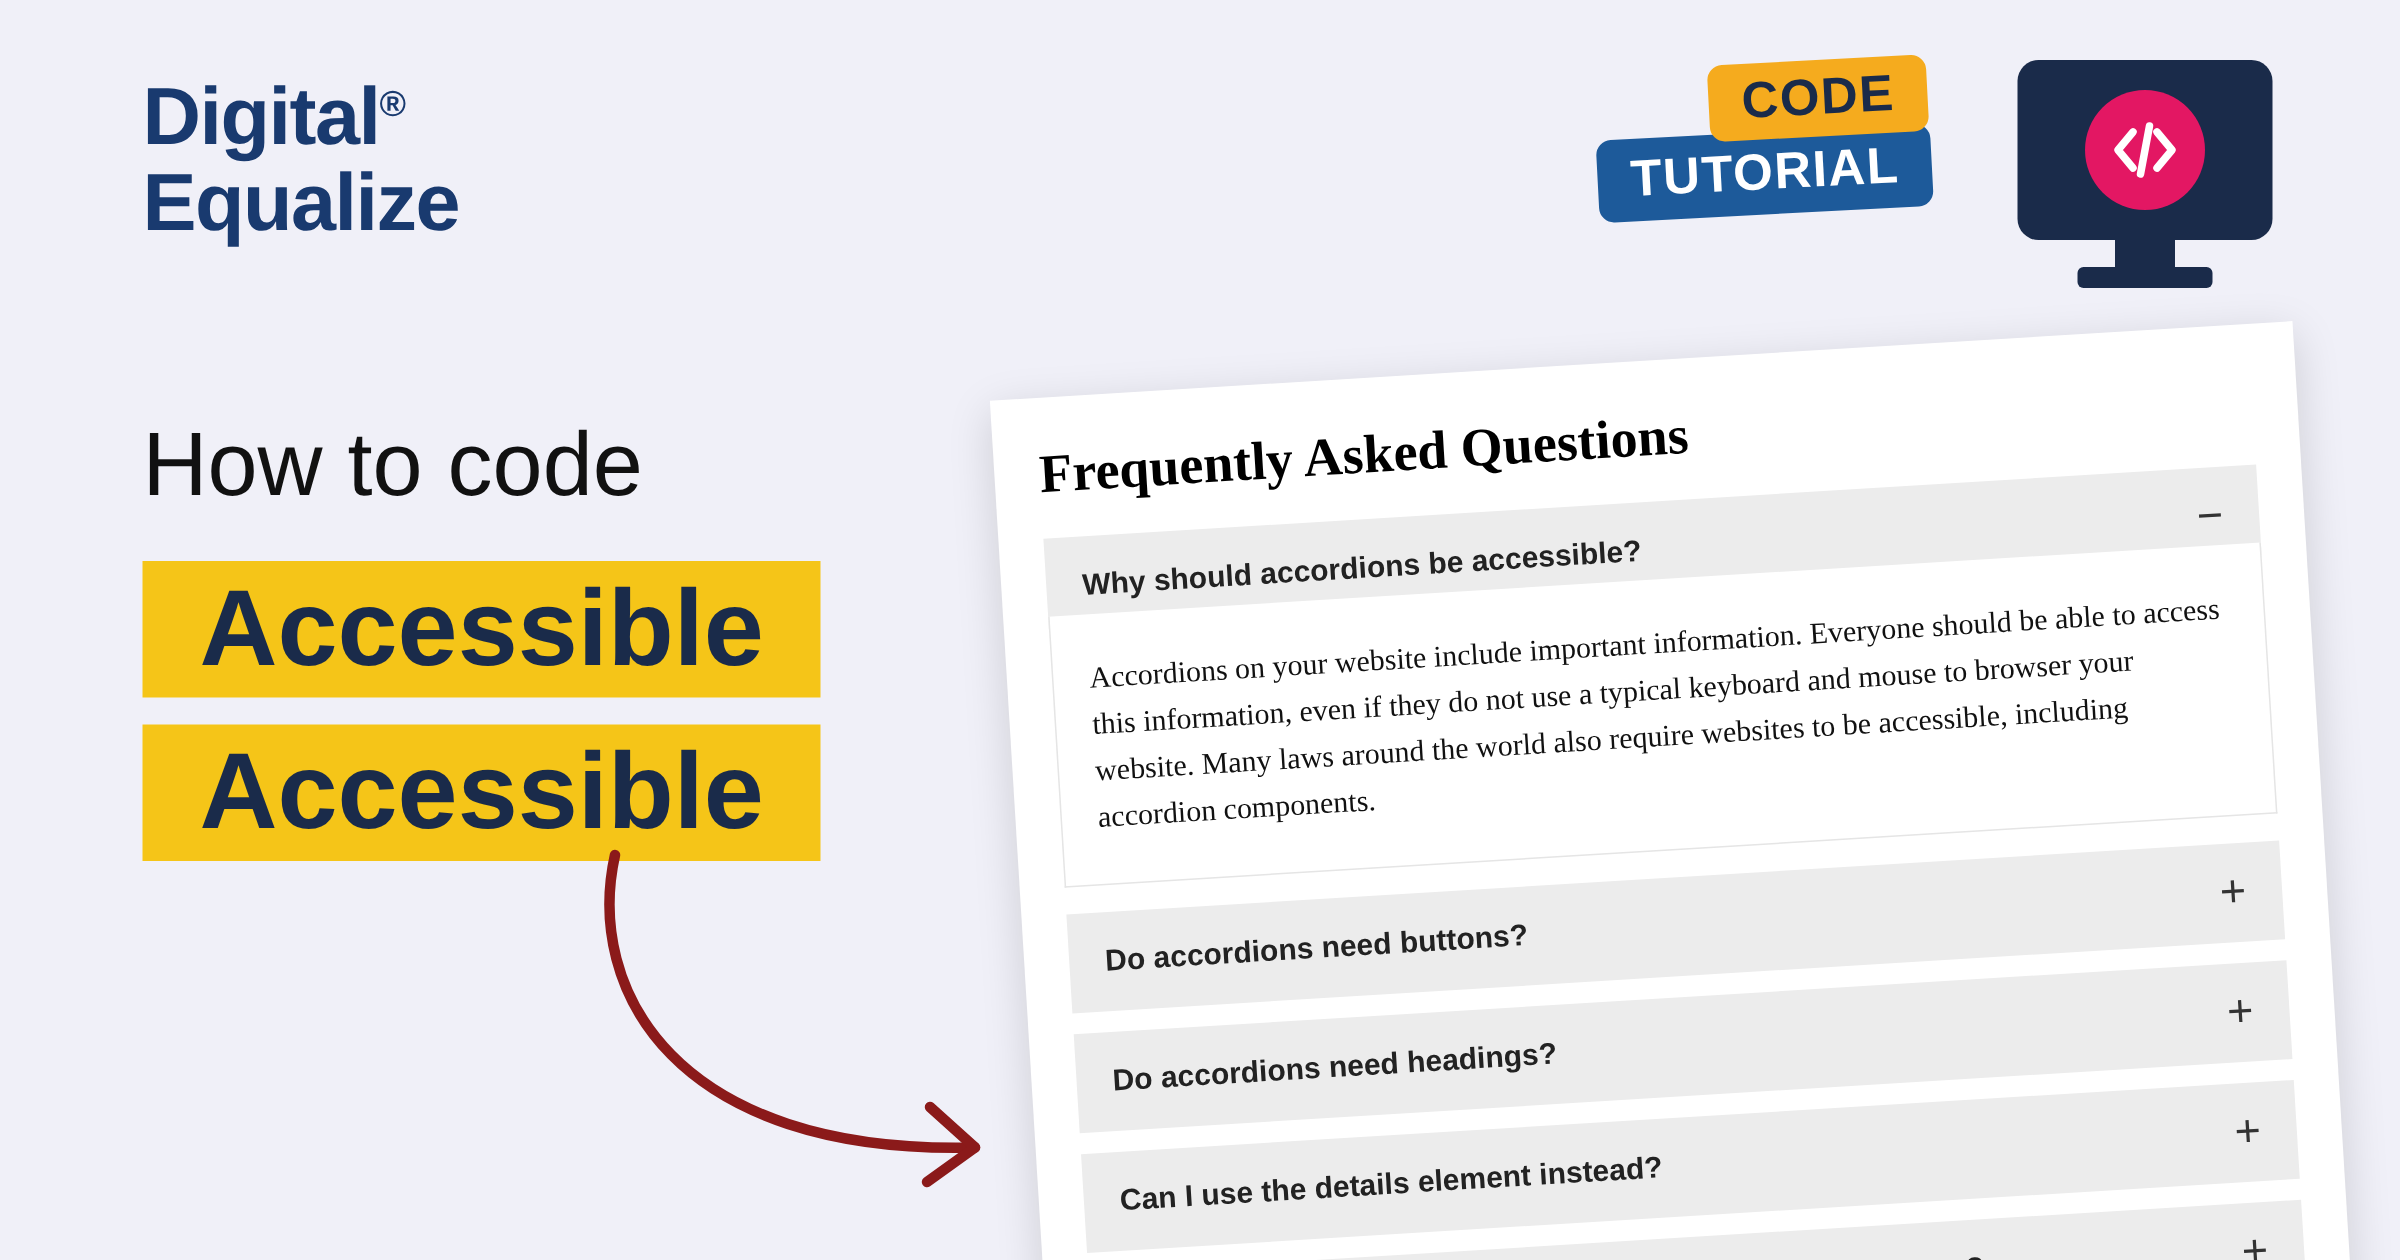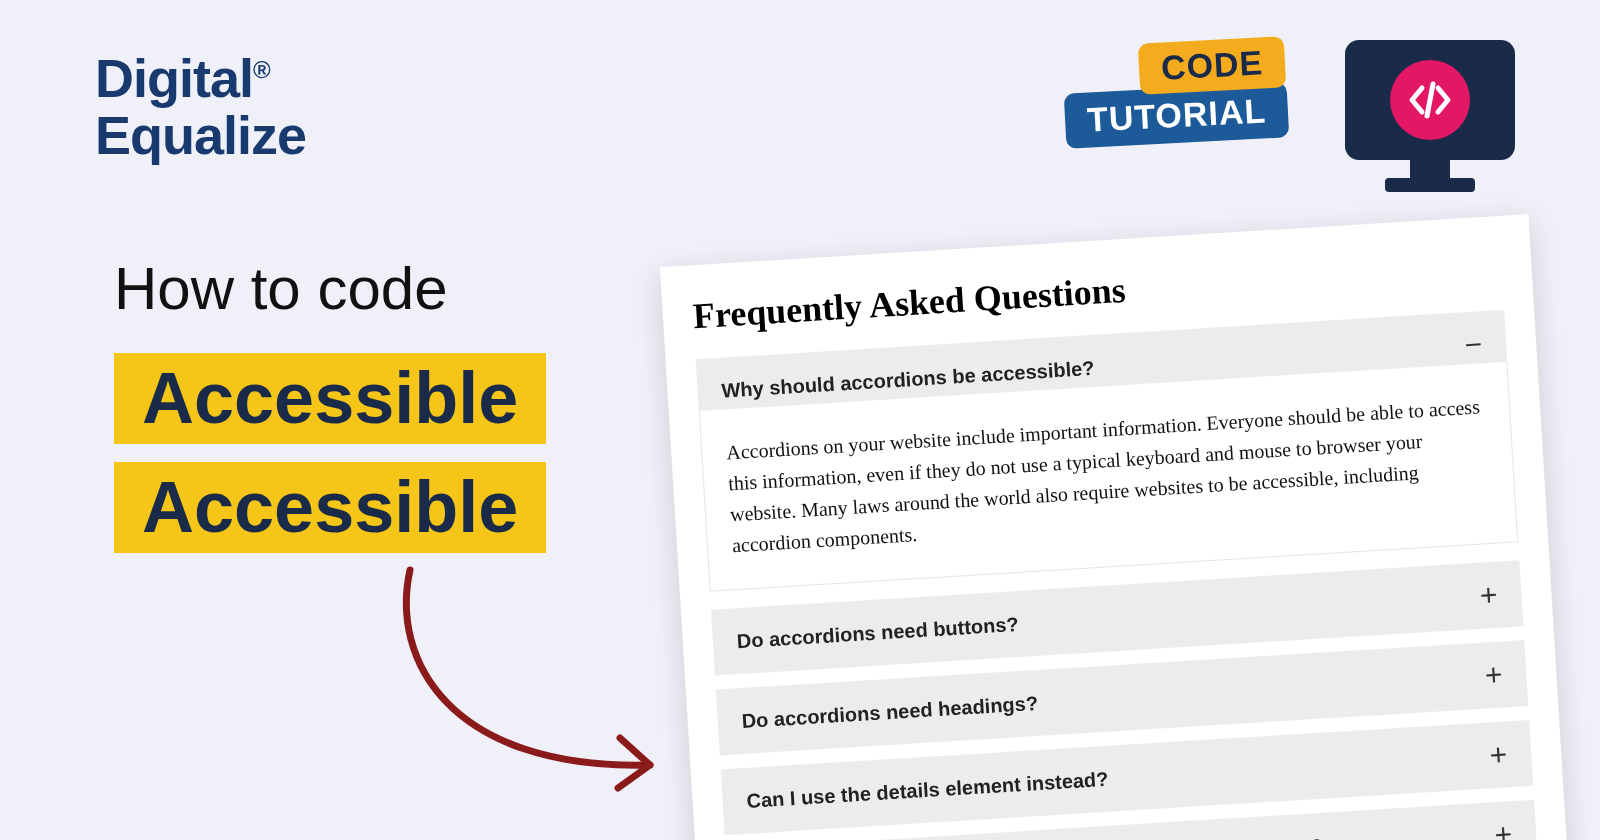--- a/index.html
+++ b/index.html
@@ -90,37 +90,36 @@
       width: 80px;
       height: 80px;
       background: #e31763;
       border-radius: 50%;
       display: flex;
       align-items: center;
       justify-content: center;
     }
     .title-block {
       position: absolute;
-      top: 254px;
+      top: 275px;
       left: 95px;
-      margin-left: 19px;
     }
     .title-intro {
       font-size: 60px;
       color: #111;
       font-weight: 400;
       margin-bottom: 30px;
     }
     .title-hl {
       display: inline-block;
       background: #f5c518;
       color: #1a2b4a;
       font-weight: 700;
       font-size: 72px;
-      padding: 6px 28px;
+      padding: 6px 38px;
       margin-bottom: 18px;
       line-height: 1.1;
     }
     .arrow {
       position: absolute;
       top: 560px;
       left: 370px;
       width: 330px;
       height: 250px;
     }

